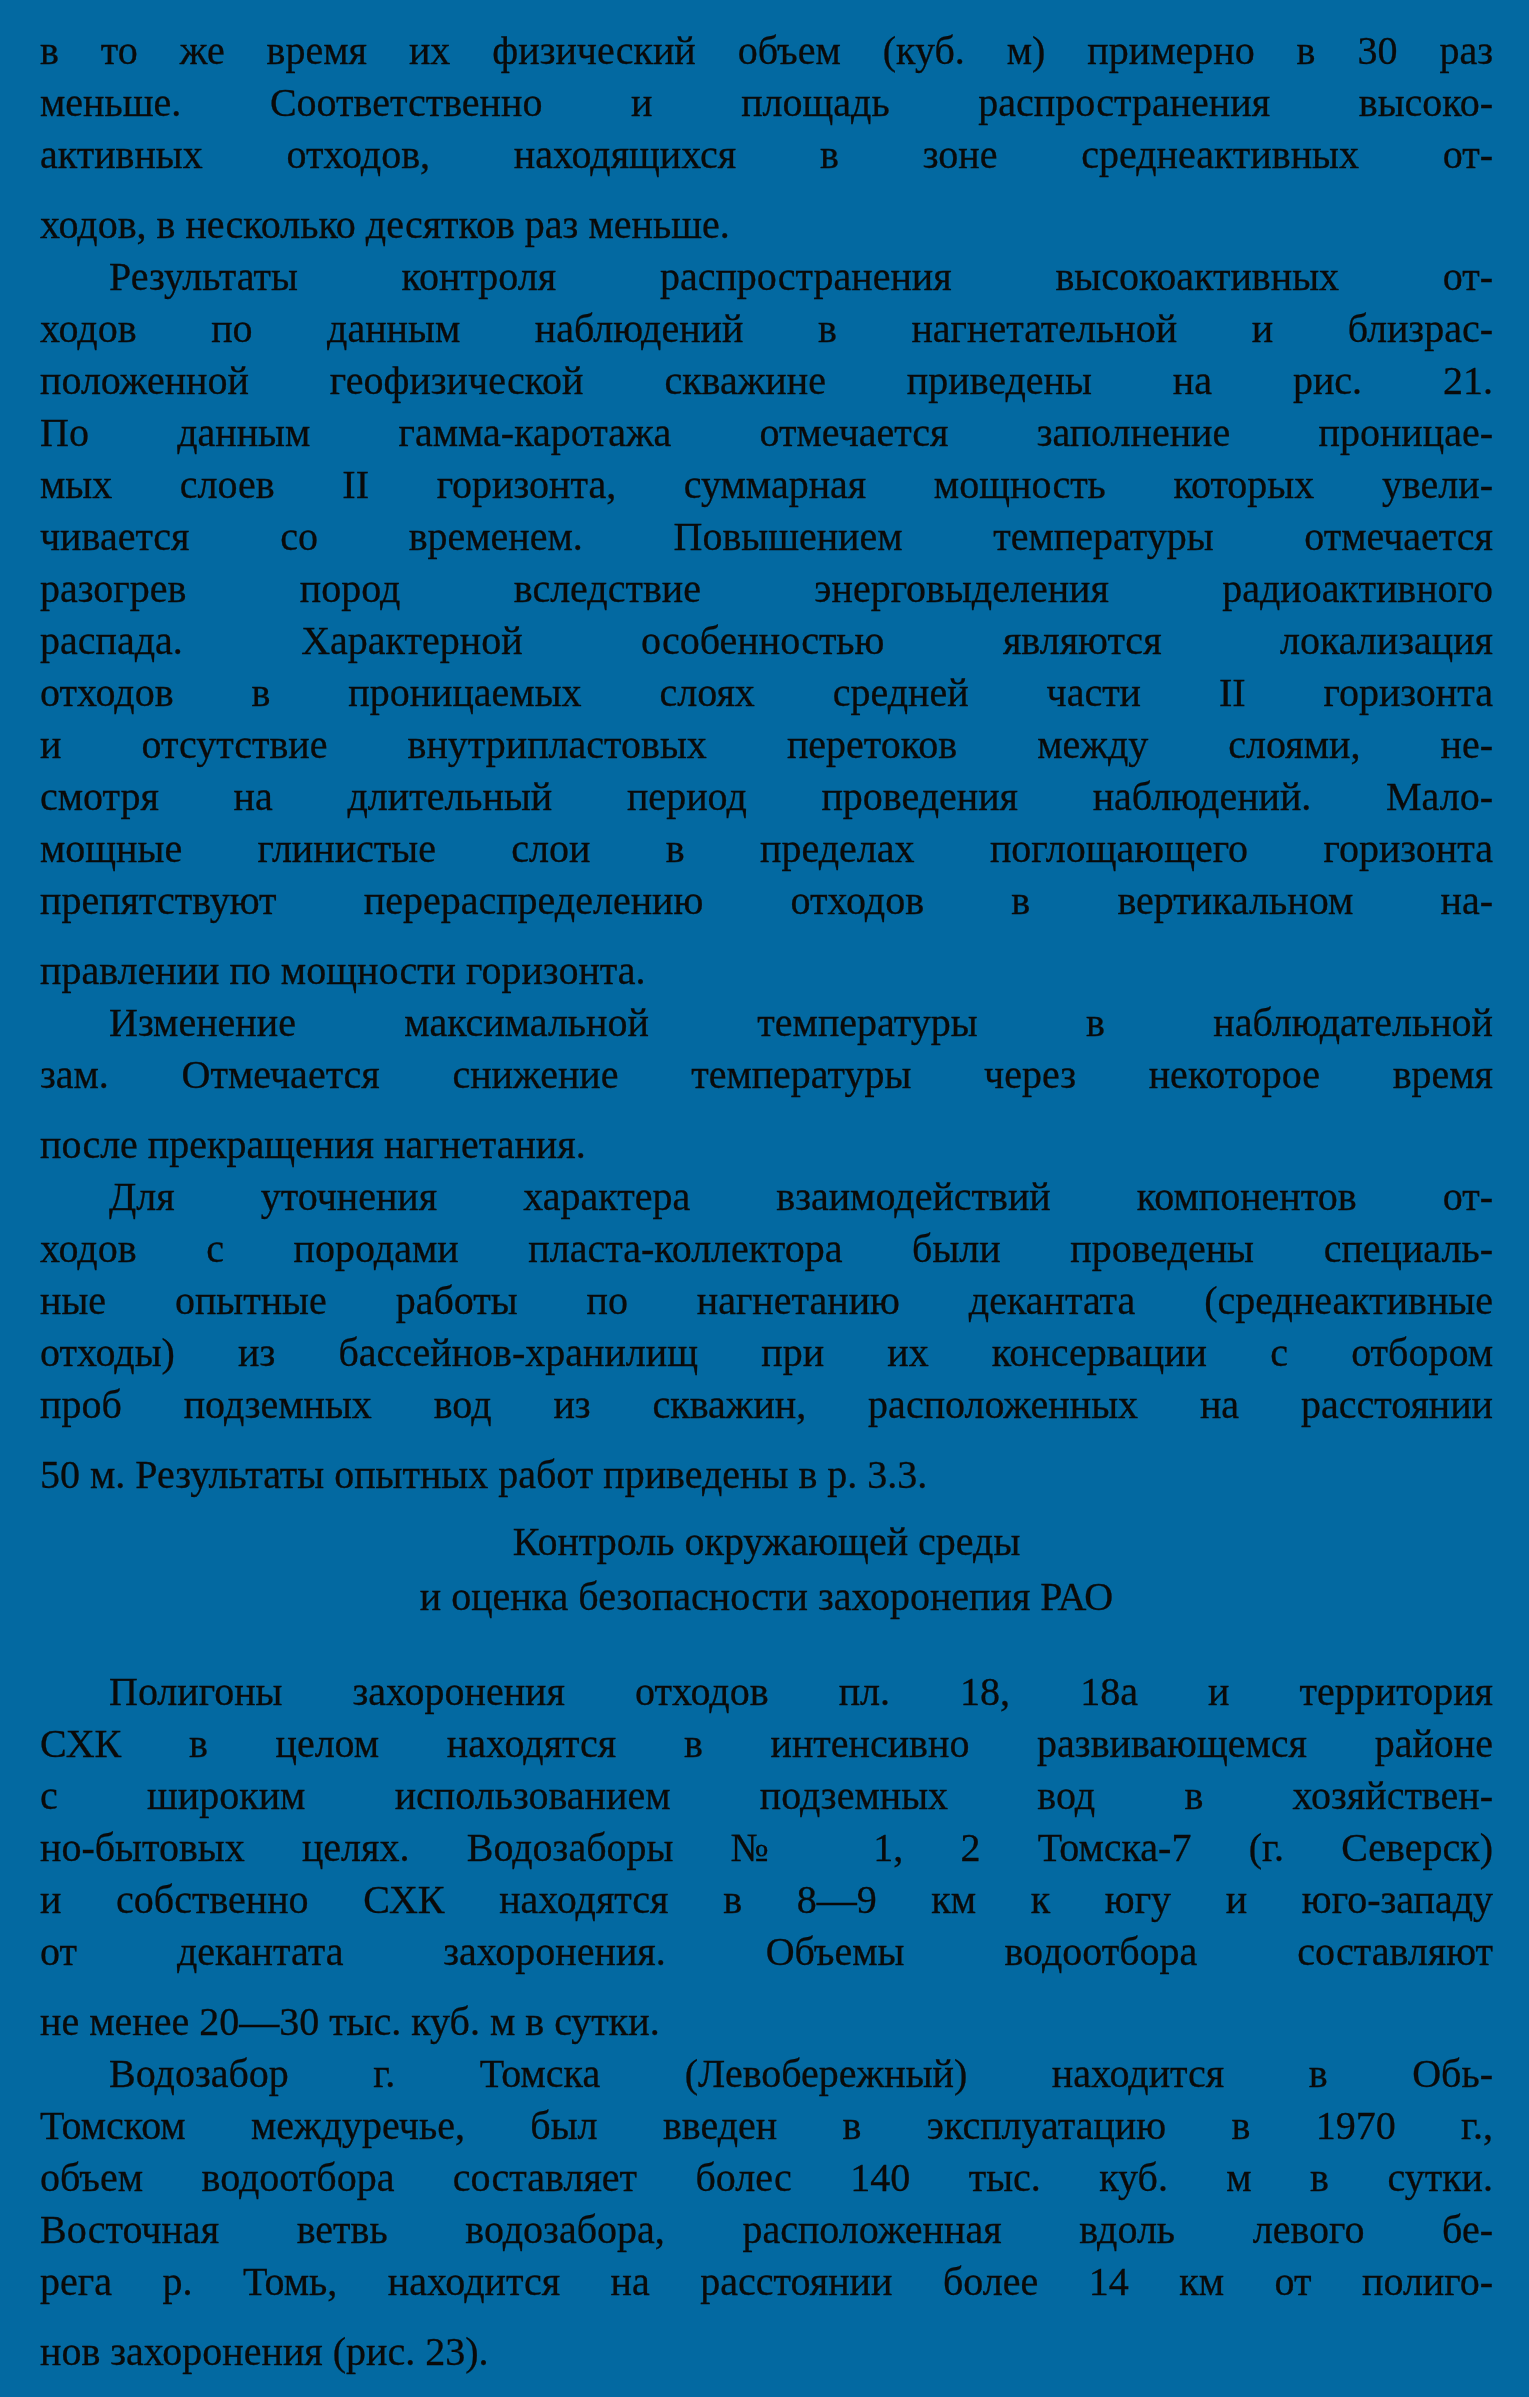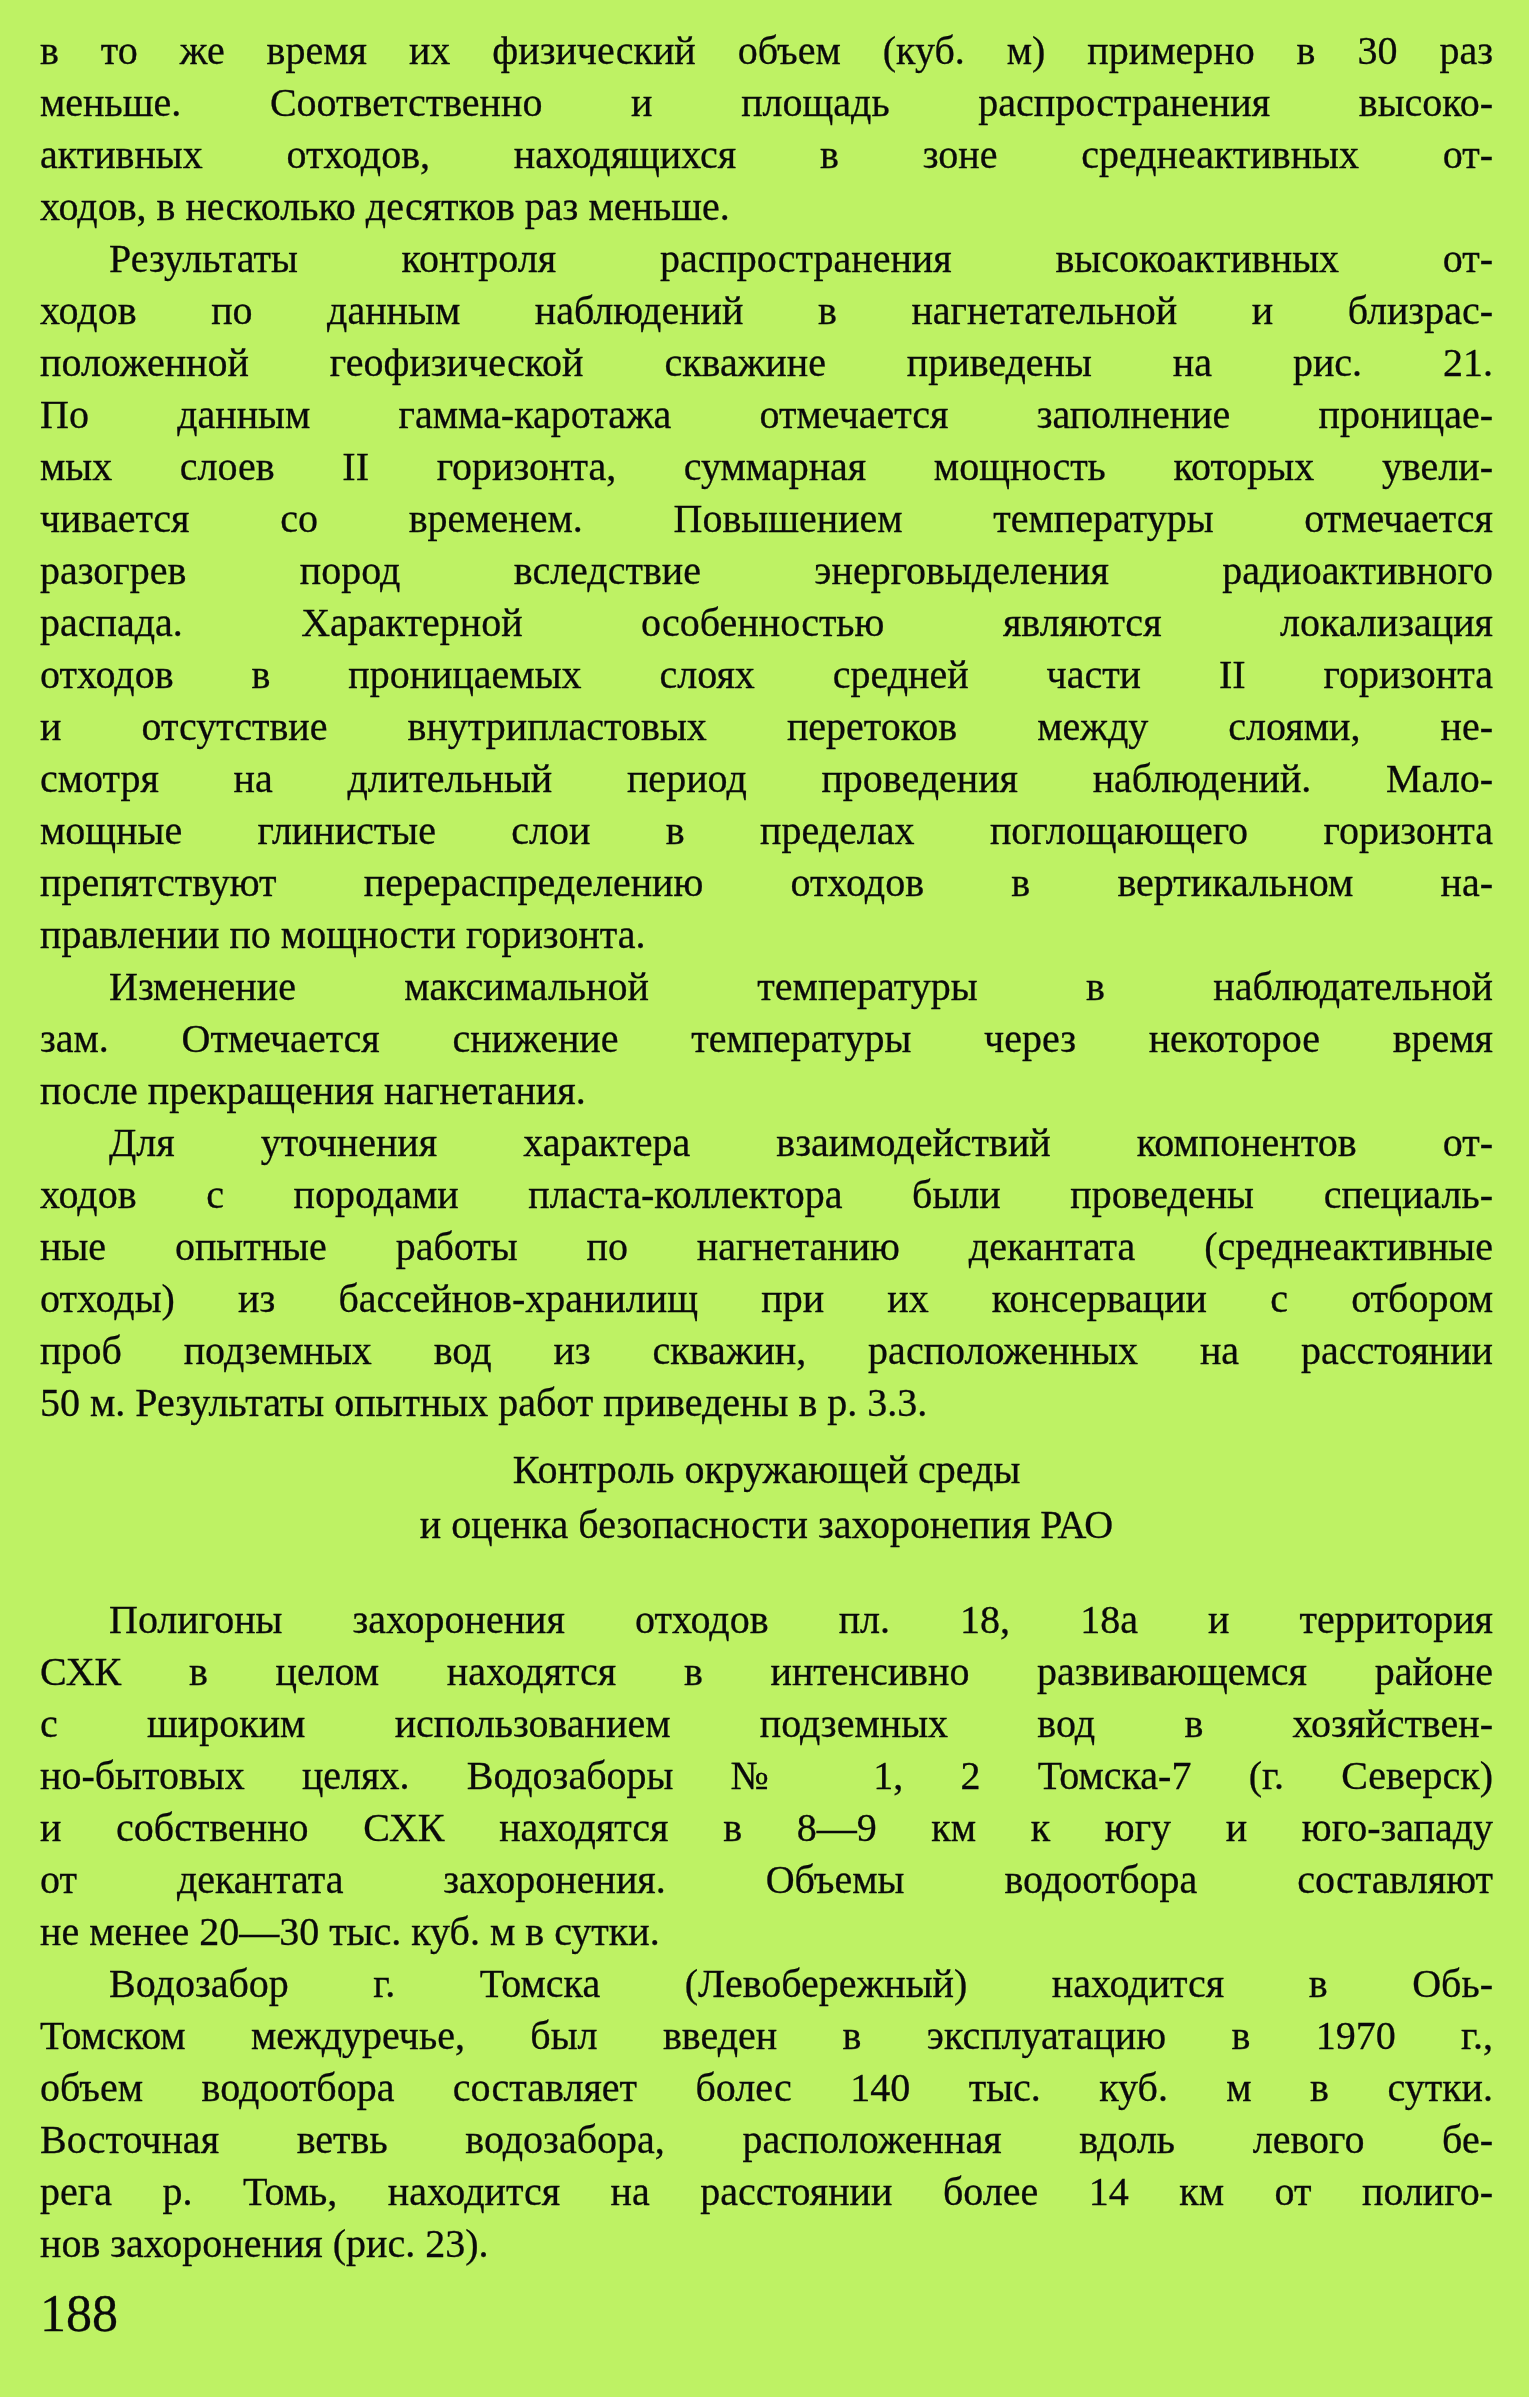--- a/index.html
+++ b/index.html
@@ -4,21 +4,21 @@
 <style>
   html, body {
     margin: 0;
     padding: 0;
     background: #ffffff;
   }
   .page {
     position: relative;
     width: 1529px;
     height: 2397px;
-    background: #bef264;
+    background: #0369a1;
     overflow: hidden;
     font-family: "Liberation Serif", serif;
     color: #0a0a0a;
   }
   .text-column {
     position: absolute;
     left: 40px;
     top: 25px;
     width: 1453px;
     font-size: 40px;
@@ -29,20 +29,21 @@
   .line {
     text-align: justify;
     text-align-last: justify;
     height: 52px;
     overflow: hidden;
     white-space: nowrap;
   }
   .line.last {
     text-align-last: left;
     text-align: right;
+    margin-top: 18px;
   }
   .line.indent { text-indent: 69px; }
   .heading {
     text-align: center;
     font-weight: normal;
     font-size: 40px;
     line-height: 55px;
     margin-top: 13.4px;
     margin-bottom: 42px;
   }

